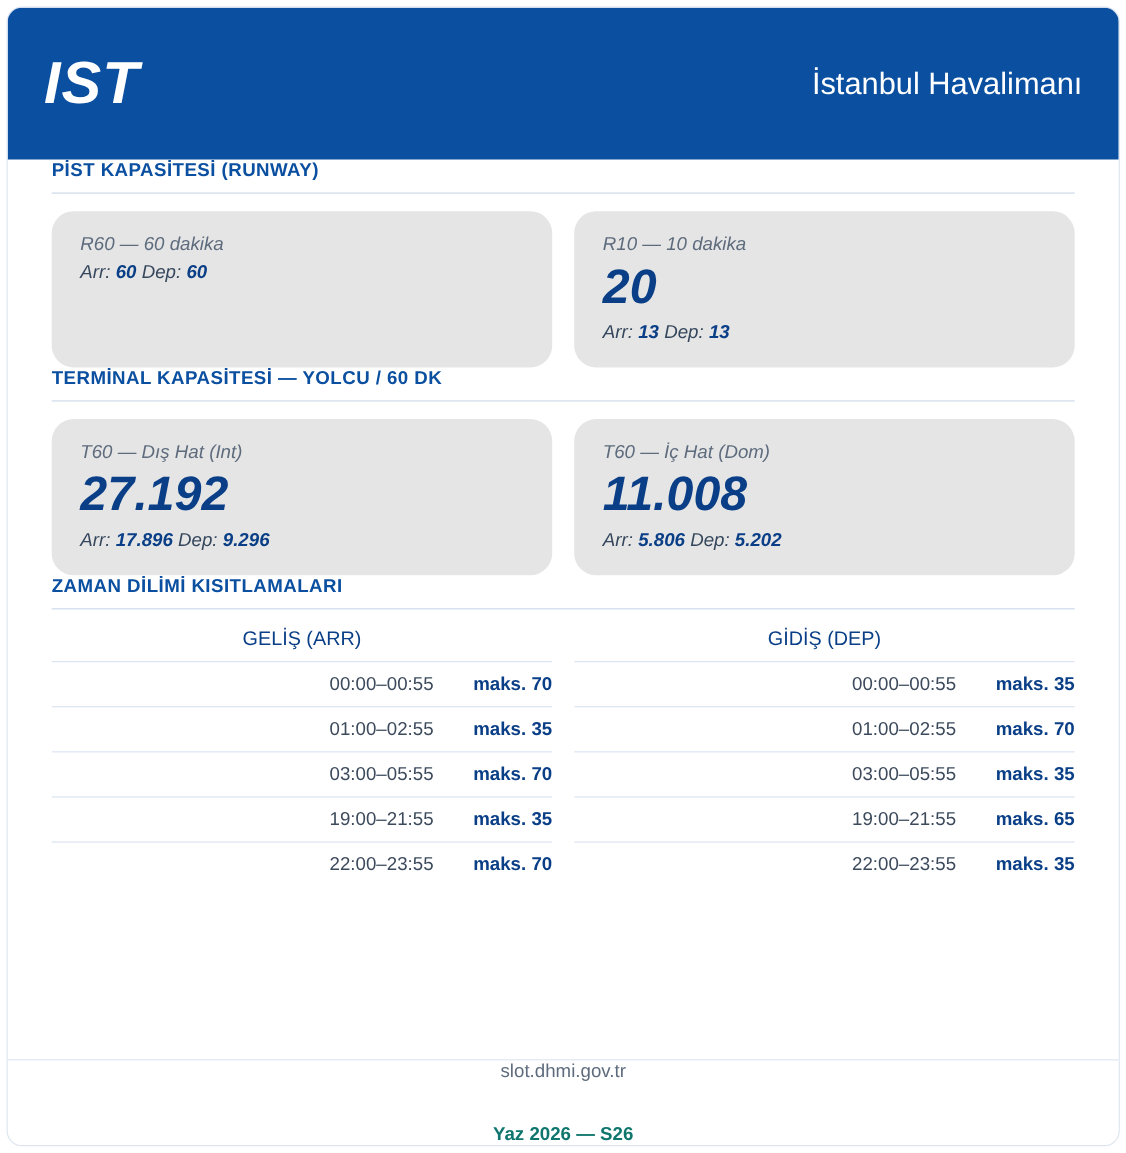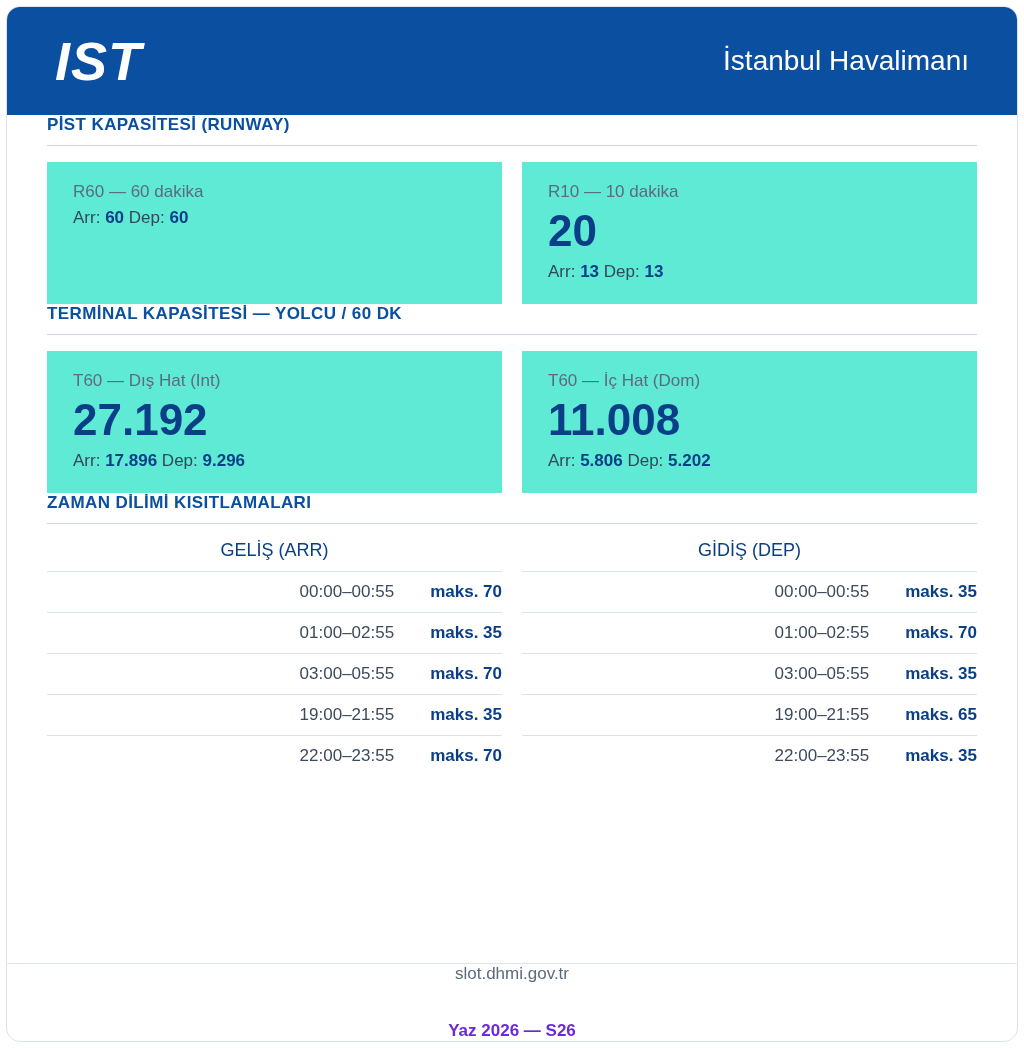--- a/index.html
+++ b/index.html
@@ -23,25 +23,25 @@
     background: #ffffff;
     border: 1px solid #dbe4f0;
     border-radius: 14px;
     overflow: hidden;
     box-sizing: border-box;
   }
 
   
   .header {
     background: #0a4fa0;
-    height: 108px;
+    height: 138px;
     display: flex;
     align-items: center;
     justify-content: space-between;
-    padding: 0 48px;
+    padding: 0 33px;
     box-sizing: border-box;
   }
   .iata {
     color: #ffffff;
     font-size: 54px;
     font-weight: bold;
     font-style: italic;
     letter-spacing: 1px;
   }
   .airport-name {
@@ -69,24 +69,25 @@
     margin-bottom: 16px;
   }
 
   .grid2 {
     display: flex;
     gap: 20px;
   }
 
   .stat-box {
     flex: 1;
-    background: #5eead4;
-    border-radius: 0;
+    background: #e5e5e5;
+    border-radius: 20px;
     padding: 20px 26px 22px 26px;
     box-sizing: border-box;
+    font-style: italic;
   }
   .stat-label {
     color: #5d6b7d;
     font-size: 17px;
     margin-bottom: 6px;
   }
   .stat-value {
     color: #0a3f87;
     font-size: 44px;
     font-weight: bold;
@@ -147,21 +148,21 @@
     justify-content: space-between;
     padding: 0 40px;
     box-sizing: border-box;
     flex-direction: column;
   }
   .footer-left {
     color: #5d6b7d;
     font-size: 17px;
   }
   .footer-right {
-    color: #6d28d9;
+    color: #0f766e;
     font-size: 17px;
     font-weight: bold;
   }
 </style>
 </head>
 <body>
 
 <div class="card">
 
   <div class="header">

